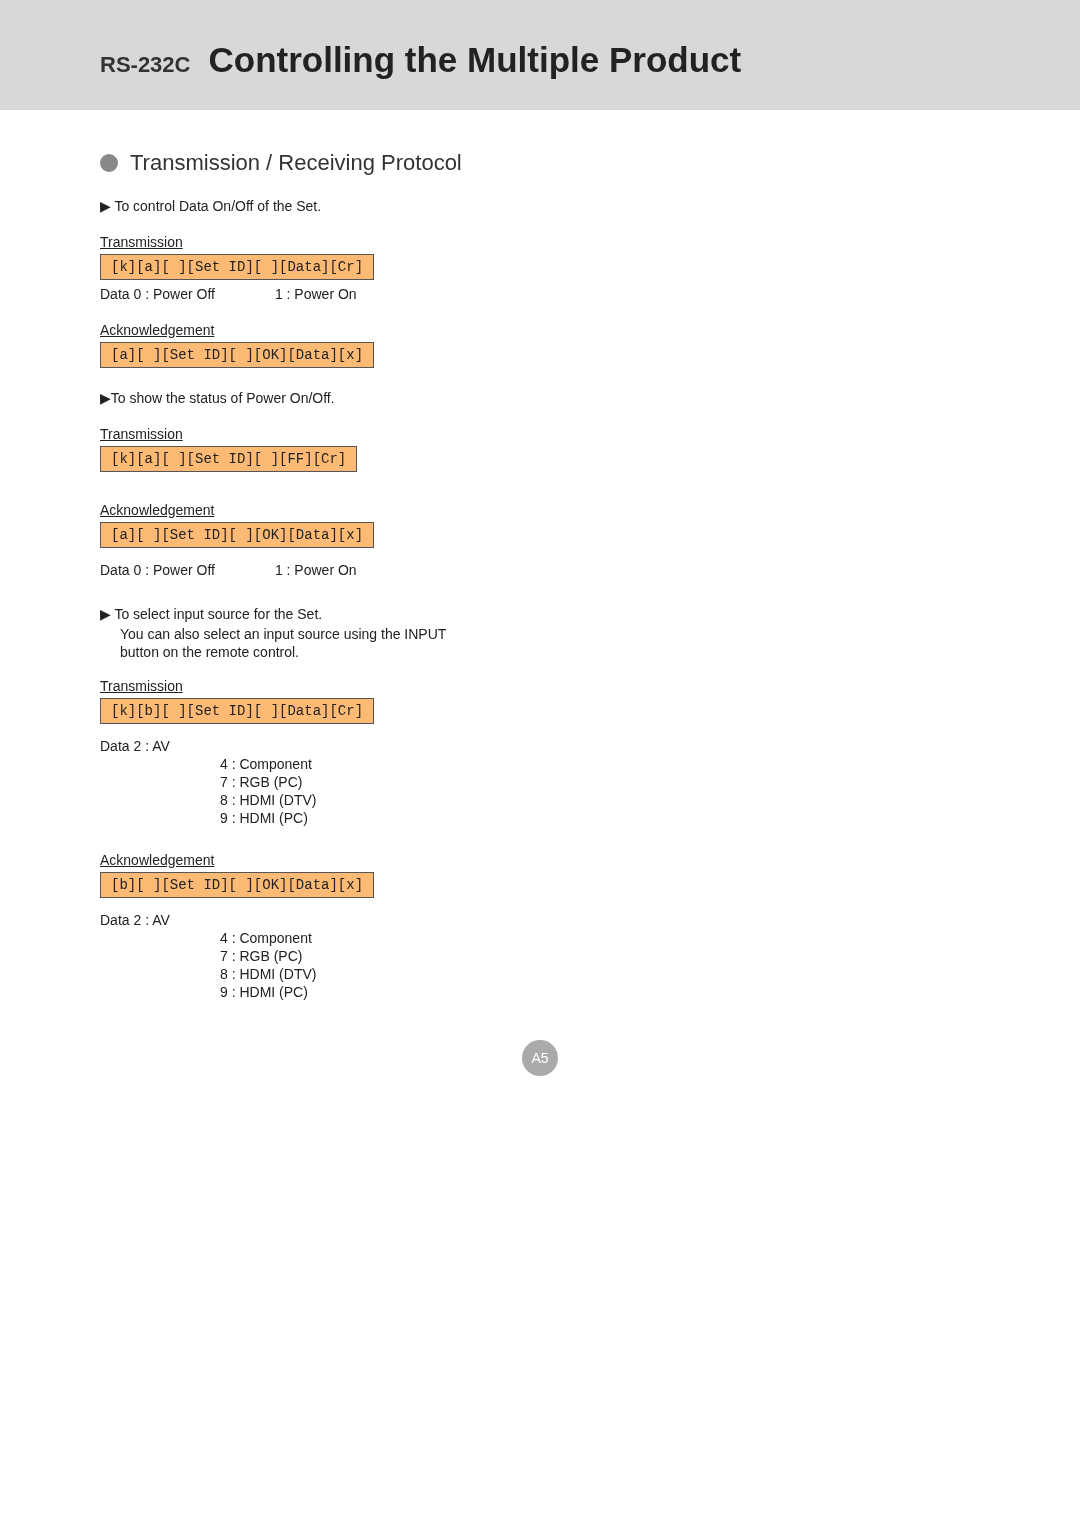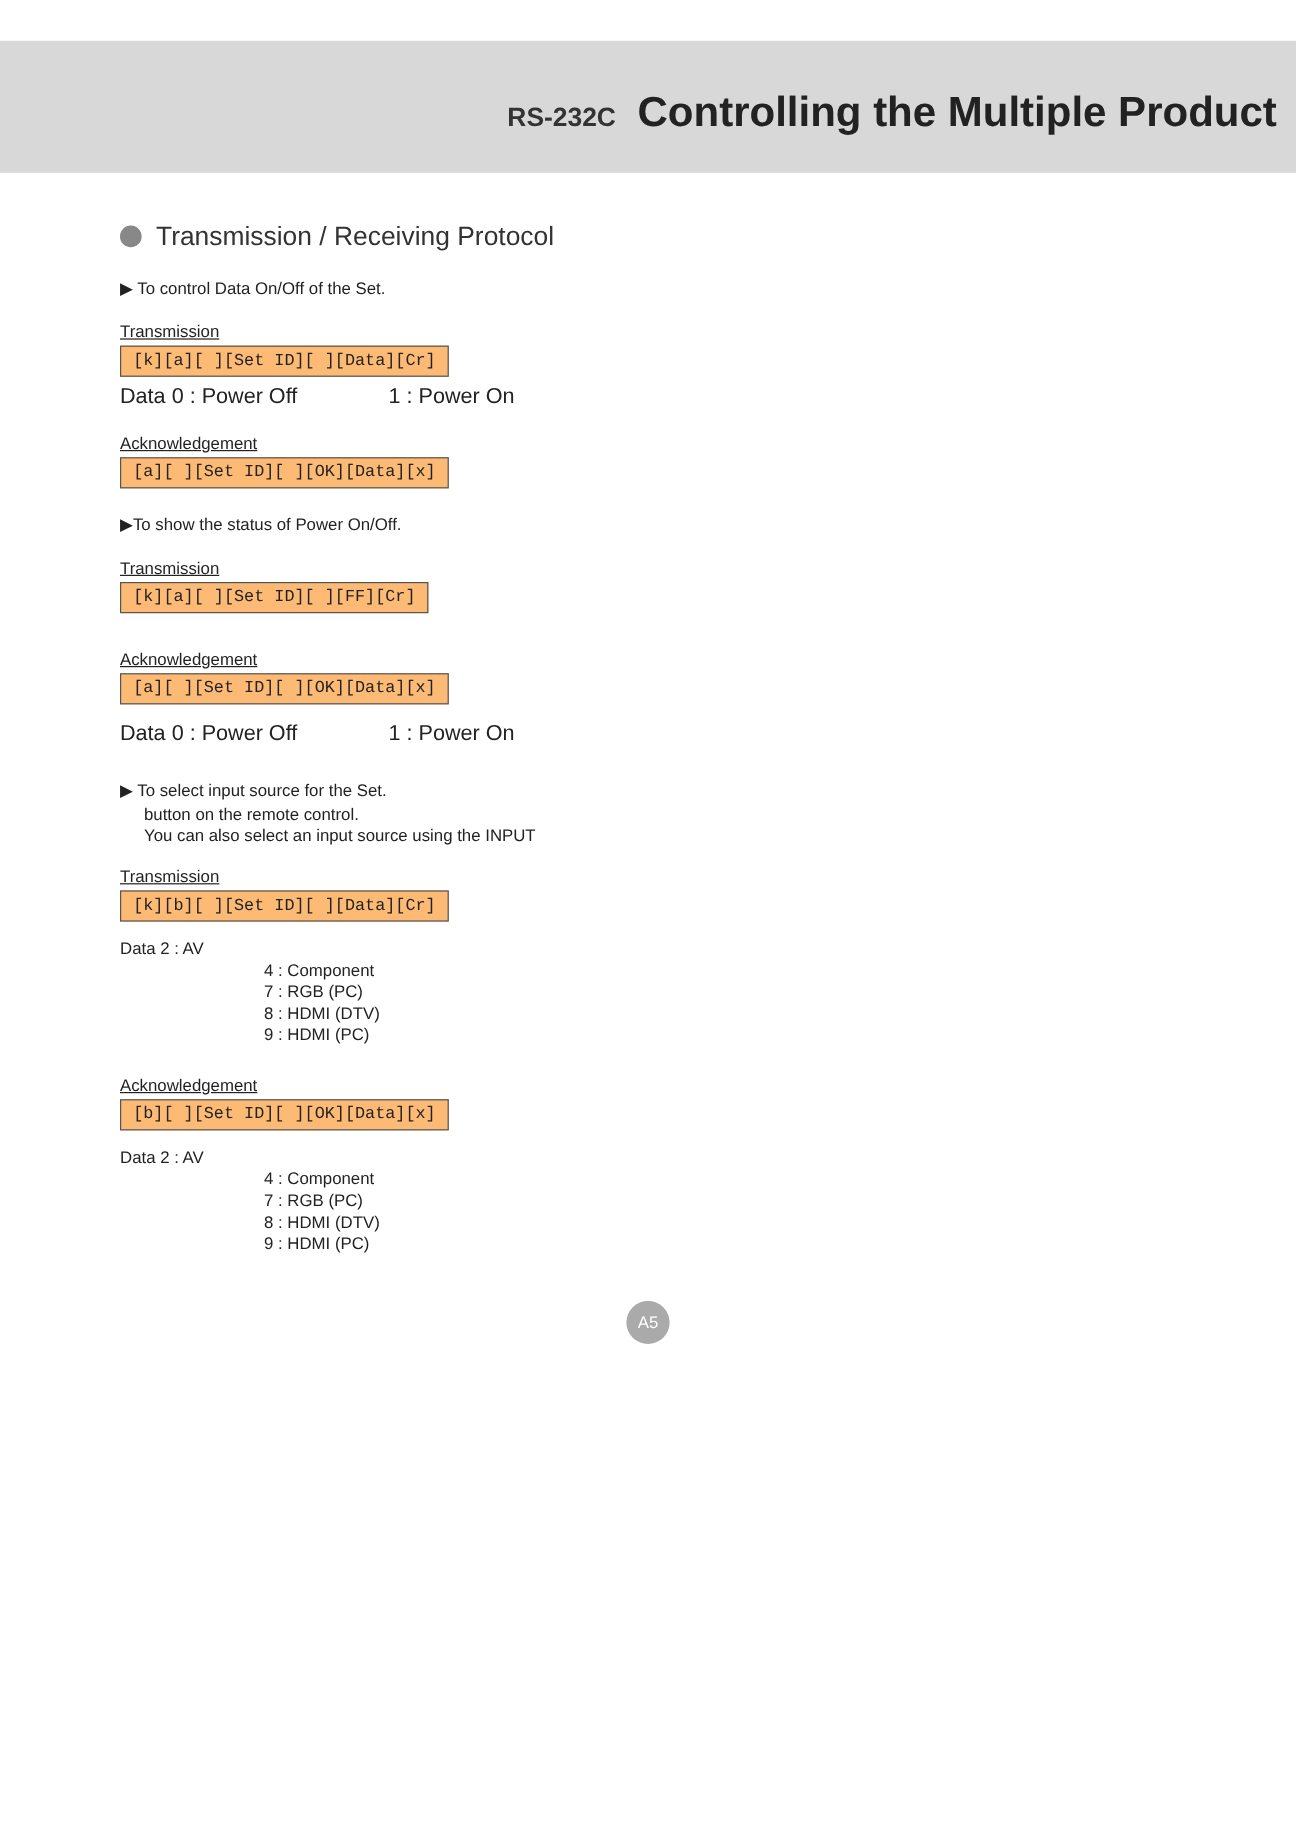--- a/index.html
+++ b/index.html
@@ -24,22 +24,21 @@
       position: relative;
     }
 
     
     .header-section {
       background: #d8d8d8;
       width: 100%;
       padding: 40px 16px 30px 0;
       display: flex;
       align-items: center;
-      justify-content: flex-end;
-      margin-top: 34px;
+      justify-content: flex-start;
     }
 
     .header-inner {
       display: flex;
       align-items: baseline;
       padding-left: 100px;
     }
 
     .rs-232c-label {
       font-size: 22px;
@@ -150,22 +149,22 @@
       background: #aaa;
       color: #fff;
       display: flex;
       align-items: center;
       justify-content: center;
       font-size: 14px;
     }
 
     .data-row {
       display: flex;
-      gap: 76px;
-      font-size: 18px;
+      gap: 60px;
+      font-size: 14px;
       margin-bottom: 4px;
     }
   </style>
 </head>
 <body>
 
 <div class="page-container">
 
   <div class="header-section">
     <div class="header-inner">
@@ -212,22 +211,22 @@
       <div class="data-row">
         <span>Data 0 : Power Off</span>
         <span>1 : Power On</span>
       </div>
     </div>
 
     <div class="spacer-lg"></div>
 
     <div>
       <div class="description-text">▶ To select input source for the Set.</div>
+      <div class="data-line" style="padding-left: 20px;">You can also select an input source using the INPUT</div>
       <div class="data-line" style="padding-left: 20px;">button on the remote control.</div>
-      <div class="data-line" style="padding-left: 20px;">You can also select an input source using the INPUT</div>
 
       <div class="spacer-sm"></div>
       <div class="italic-label">Transmission</div>
       <div class="code-box">[k][b][  ][Set ID][  ][Data][Cr]</div>
 
       <div class="spacer-sm"></div>
       <div class="data-line">Data  2 : AV</div>
       <div class="data-line-indent">4 : Component</div>
       <div class="data-line-indent">7 : RGB (PC)</div>
       <div class="data-line-indent">8 : HDMI (DTV)</div>

